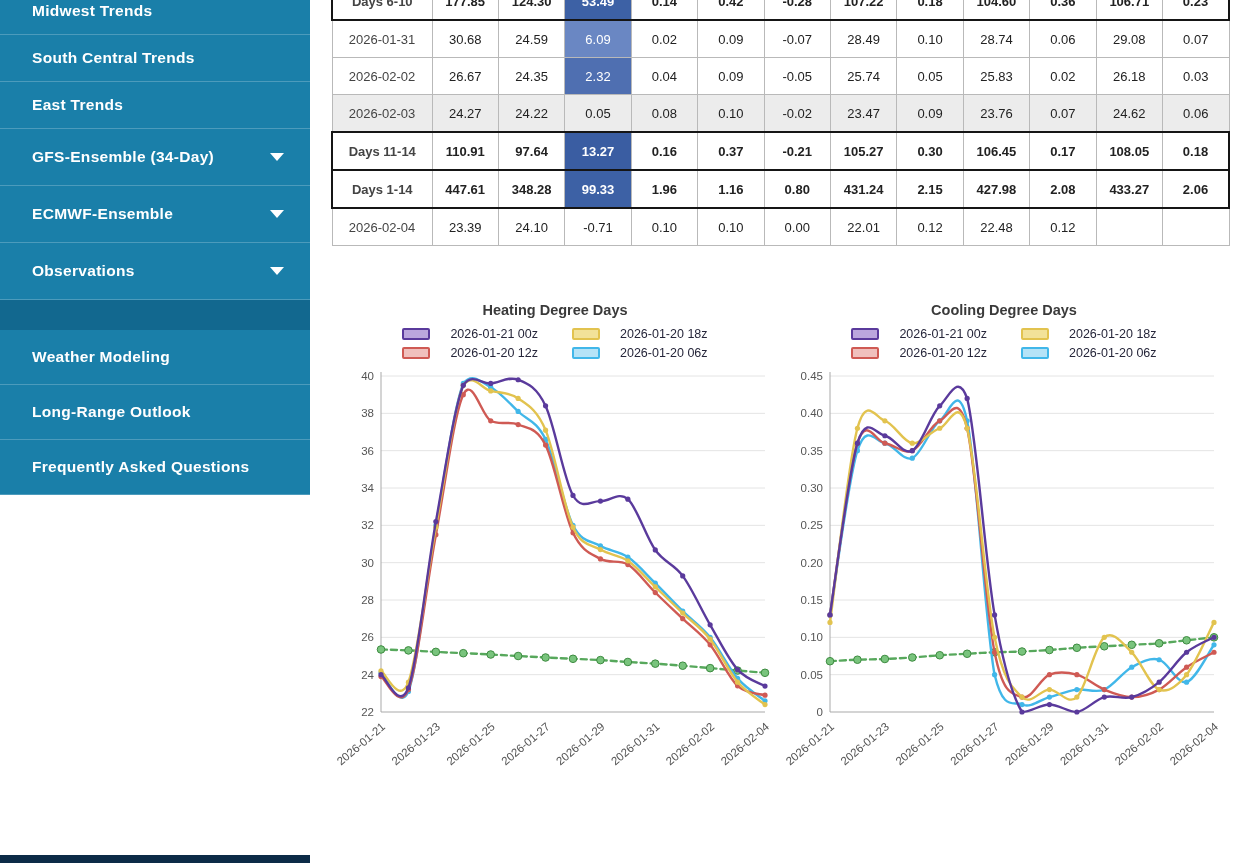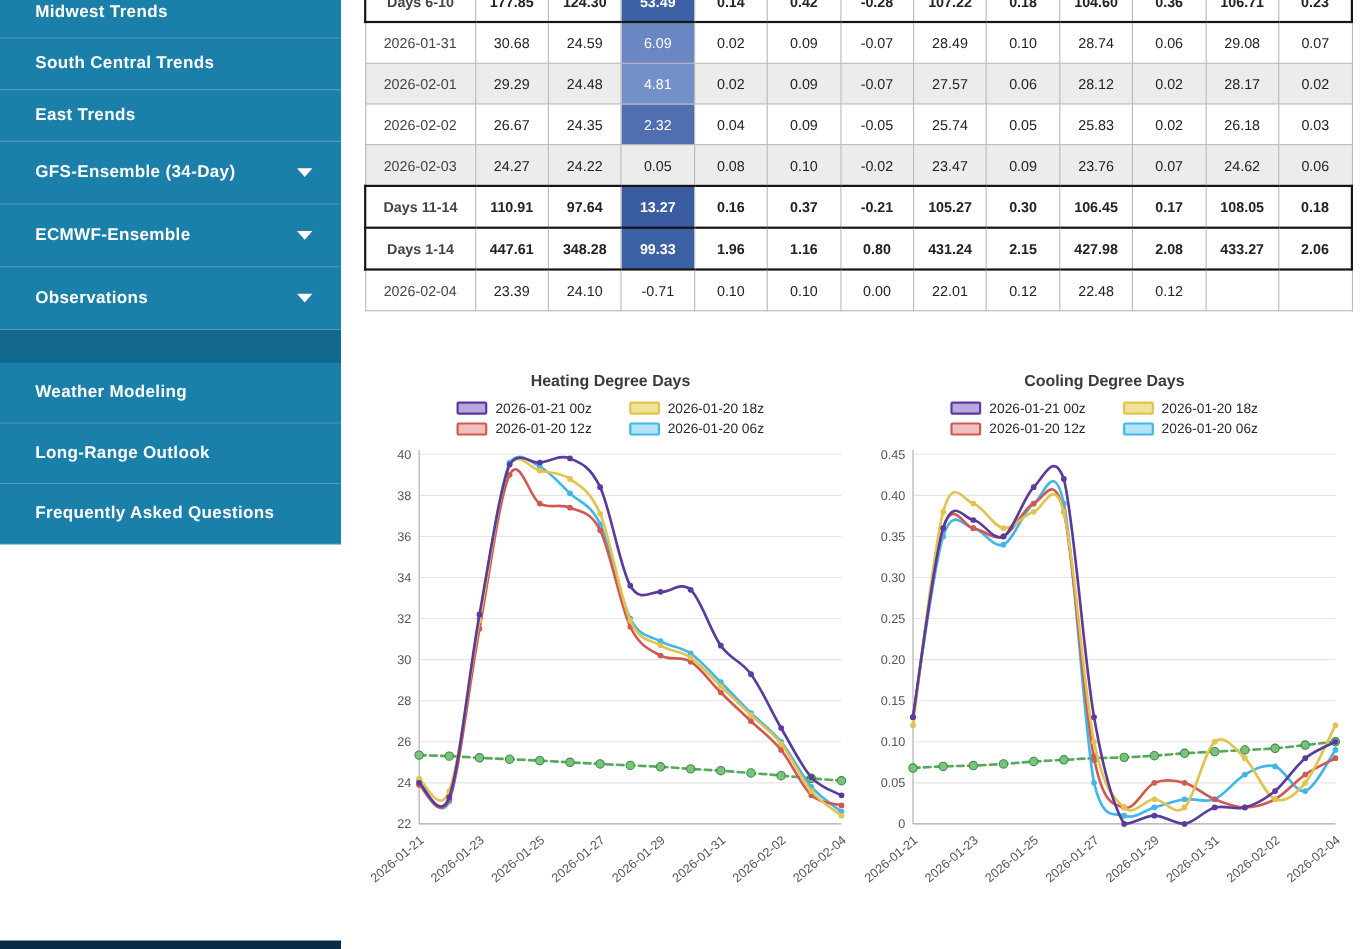--- a/index.html
+++ b/index.html
@@ -33,21 +33,21 @@
   table.fc tr.sum td{font-weight:bold;border-top:2px solid #151515;border-bottom:2px solid #151515}
   table.fc tr.sum td:first-child{border-left:2px solid #151515}
   table.fc tr.sum td:last-child{border-right:2px solid #151515}
   table.fc td.datec{color:#444}
   table.fc td.dep-hl{color:#fff}
   
   .charts{display:flex;justify-content:space-between;margin-top:56px;padding:0 17px 0 25px}
   .chart{width:440px}
   .chart-title{text-align:center;font-size:14.5px;font-weight:bold;color:#3a3a3a;margin-bottom:9px}
   .legend{display:grid;grid-template-columns:auto auto;justify-content:center;column-gap:34px;row-gap:5px;margin-bottom:0}
-  .lg-entry{display:flex;align-items:center;gap:7px;font-size:12.5px;color:#26263a;white-space:nowrap}
+  .lg-entry{display:flex;align-items:center;gap:20px;font-size:12.5px;color:#26263a;white-space:nowrap}
   .lg-swatch{width:28px;height:12px;border-radius:2px;border:2px solid;box-sizing:border-box}
   svg text{font-family:"Liberation Sans",sans-serif}
   .tick{font-size:11.5px;fill:#555}
 </style>
 </head>
 <body>
 
 <div class="sidebar">
   <nav class="side-groups" id="side-groups">
       <div class="side-group">
@@ -130,35 +130,20 @@
             <td class="dep-hl" style="background: rgb(106, 135, 195); margin-left: 12px;">6.09</td>
             <td>0.02</td>
             <td>0.09</td>
             <td>-0.07</td>
             <td>28.49</td>
             <td>0.10</td>
             <td>28.74</td>
             <td>0.06</td>
             <td>29.08</td>
             <td>0.07</td>
-          </tr>
-          <tr class="stripe">
-            <td class="datec">2026-02-01</td>
-            <td>29.29</td>
-            <td>24.48</td>
-            <td class="dep-hl" style="background: rgb(115, 144, 201);">4.81</td>
-            <td>0.02</td>
-            <td>0.09</td>
-            <td>-0.07</td>
-            <td>27.57</td>
-            <td>0.06</td>
-            <td>28.12</td>
-            <td>0.02</td>
-            <td>28.17</td>
-            <td>0.02</td>
           </tr>
           <tr class="">
             <td class="datec">2026-02-02</td>
             <td>26.67</td>
             <td>24.35</td>
             <td class="dep-hl" style="background: rgb(79, 111, 177);">2.32</td>
             <td>0.04</td>
             <td>0.09</td>
             <td>-0.05</td>
             <td>25.74</td>

